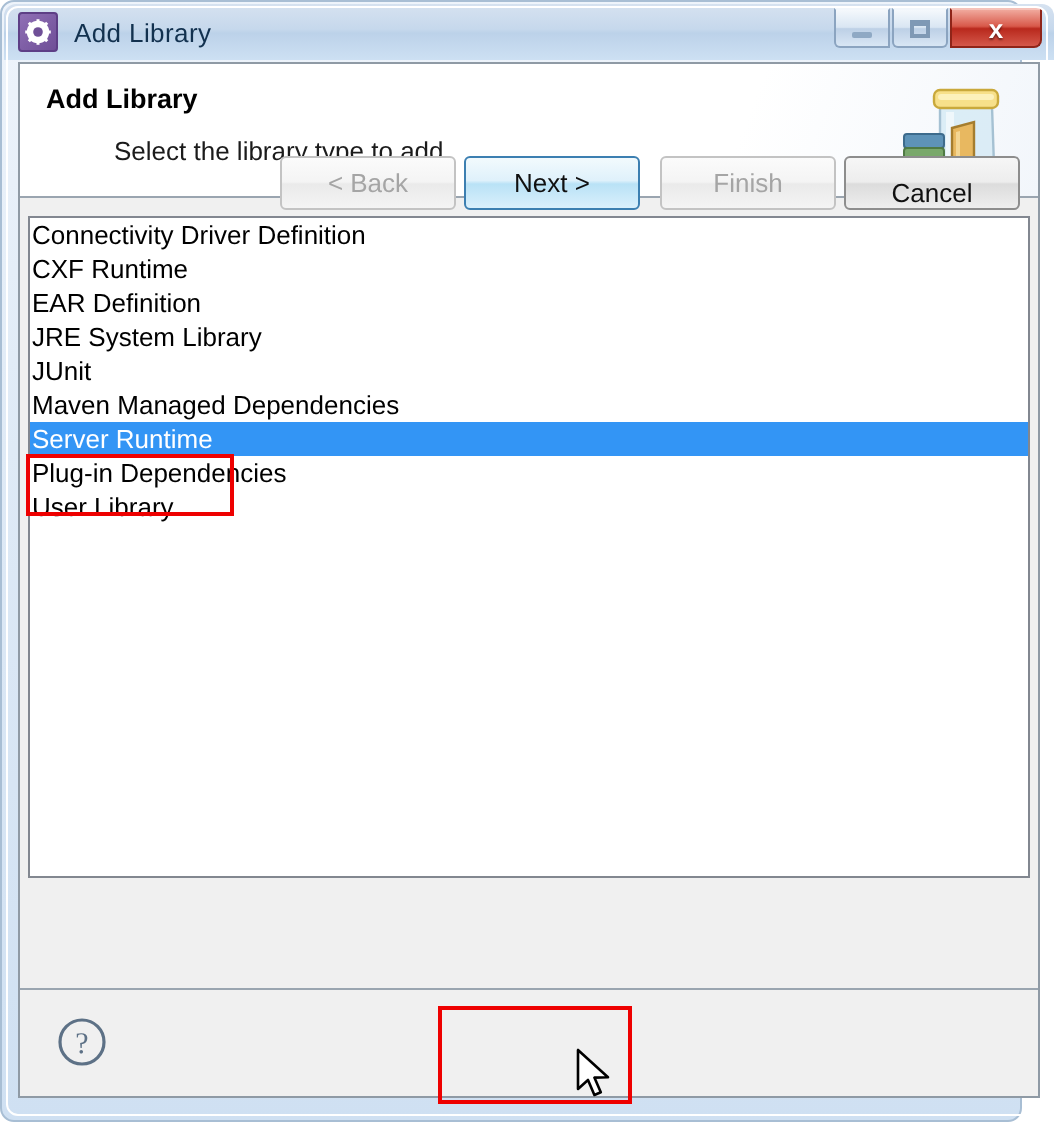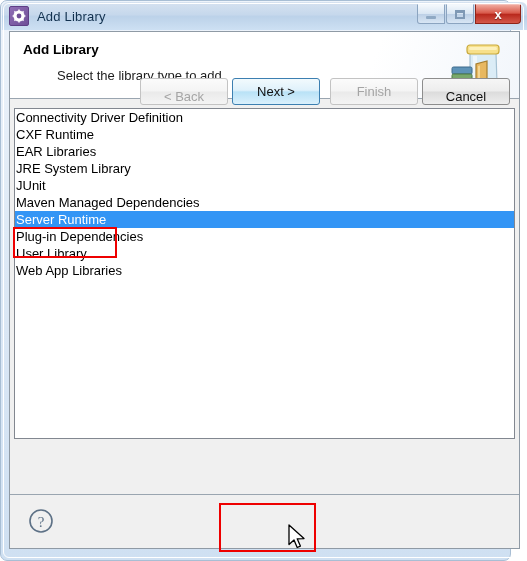--- a/index.html
+++ b/index.html
@@ -234,21 +234,21 @@
     background: linear-gradient(180deg, #fbfbfb 0%, #f4f4f4 48%, #eaeaea 52%, #f4f4f4 100%);
     border: 1px solid #c3c3c3;
     color: #a5a5a5;
   }
   .dlg-btn.hover {
     background: linear-gradient(180deg, #f2fafd 0%, #dff1fb 45%, #b9e2f6 52%, #daf0fc 100%);
     border: 1px solid #3c7fb1;
     color: #101010;
   }
 
-  #btn-back   { left: 130px; width: 88px; align-items: flex-end; }
+  #btn-back   { left: 130px; width: 88px; }
   #btn-next   { left: 222px; width: 88px; }
   #btn-finish { left: 320px; width: 88px; }
   #btn-cancel { left: 412px; width: 88px; }
 
   
   .annotation-box {
     position: absolute;
     border: 2px solid #ee0000;
     box-sizing: border-box;
     pointer-events: none;
@@ -341,28 +341,27 @@
 
           <path d="M26 50 L26 27 L37 24 L37 47 Z" fill="#e8b860" stroke="#a57d2e" stroke-width="1.2"></path>
           <path d="M28 48 L28 29 L30 28.5 L30 47.6 Z" fill="#f6dda0" opacity="0.8"></path>
         </svg>
       </div>
     </div>
 
     <div id="library-list">
       <div class="list-row">Connectivity Driver Definition</div>
       <div class="list-row">CXF Runtime</div>
-      <div class="list-row">EAR Libraries</div>
+      <div class="list-row">EAR Definition</div>
       <div class="list-row">JRE System Library</div>
       <div class="list-row">JUnit</div>
       <div class="list-row">Maven Managed Dependencies</div>
       <div class="list-row selected">Server Runtime</div>
       <div class="list-row">Plug-in Dependencies</div>
       <div class="list-row">User Library</div>
-      <div class="list-row">Web App Libraries</div>
     </div>
 
     <div id="bottom-separator"></div>
 
     <div id="button-bar">
       <div id="help-button">
         <svg width="26" height="26" viewBox="0 0 26 26">
           <circle cx="13" cy="13" r="11" fill="none" stroke="#5d7186" stroke-width="1.6"></circle>
           <text x="13" y="18.5" text-anchor="middle" font-family="'Liberation Serif', serif" font-size="15" fill="#5d7186">?</text>
         </svg>

